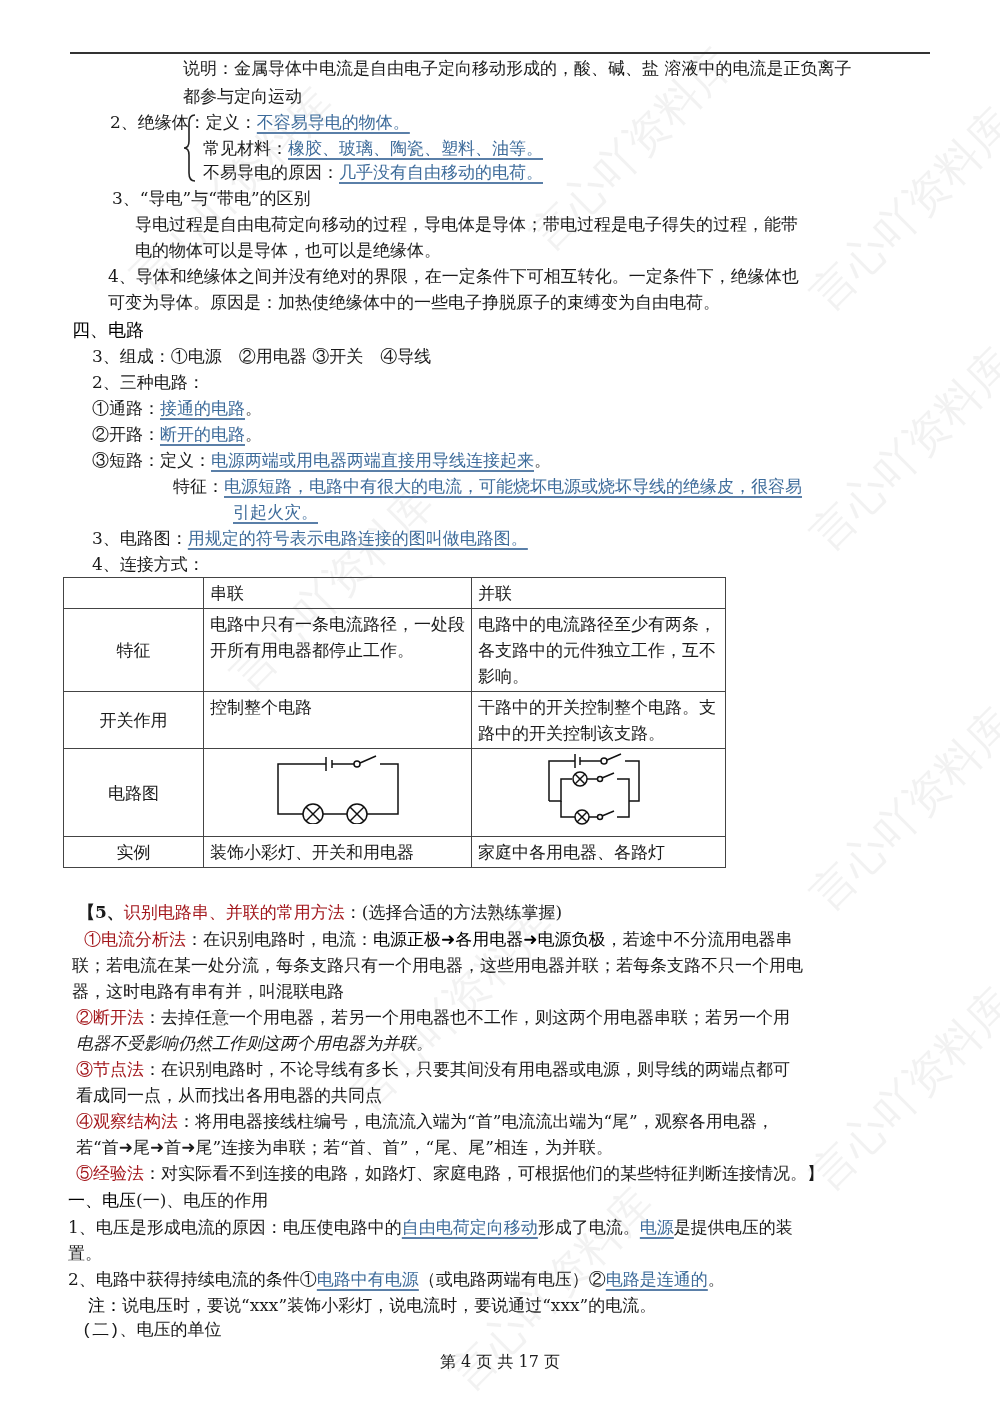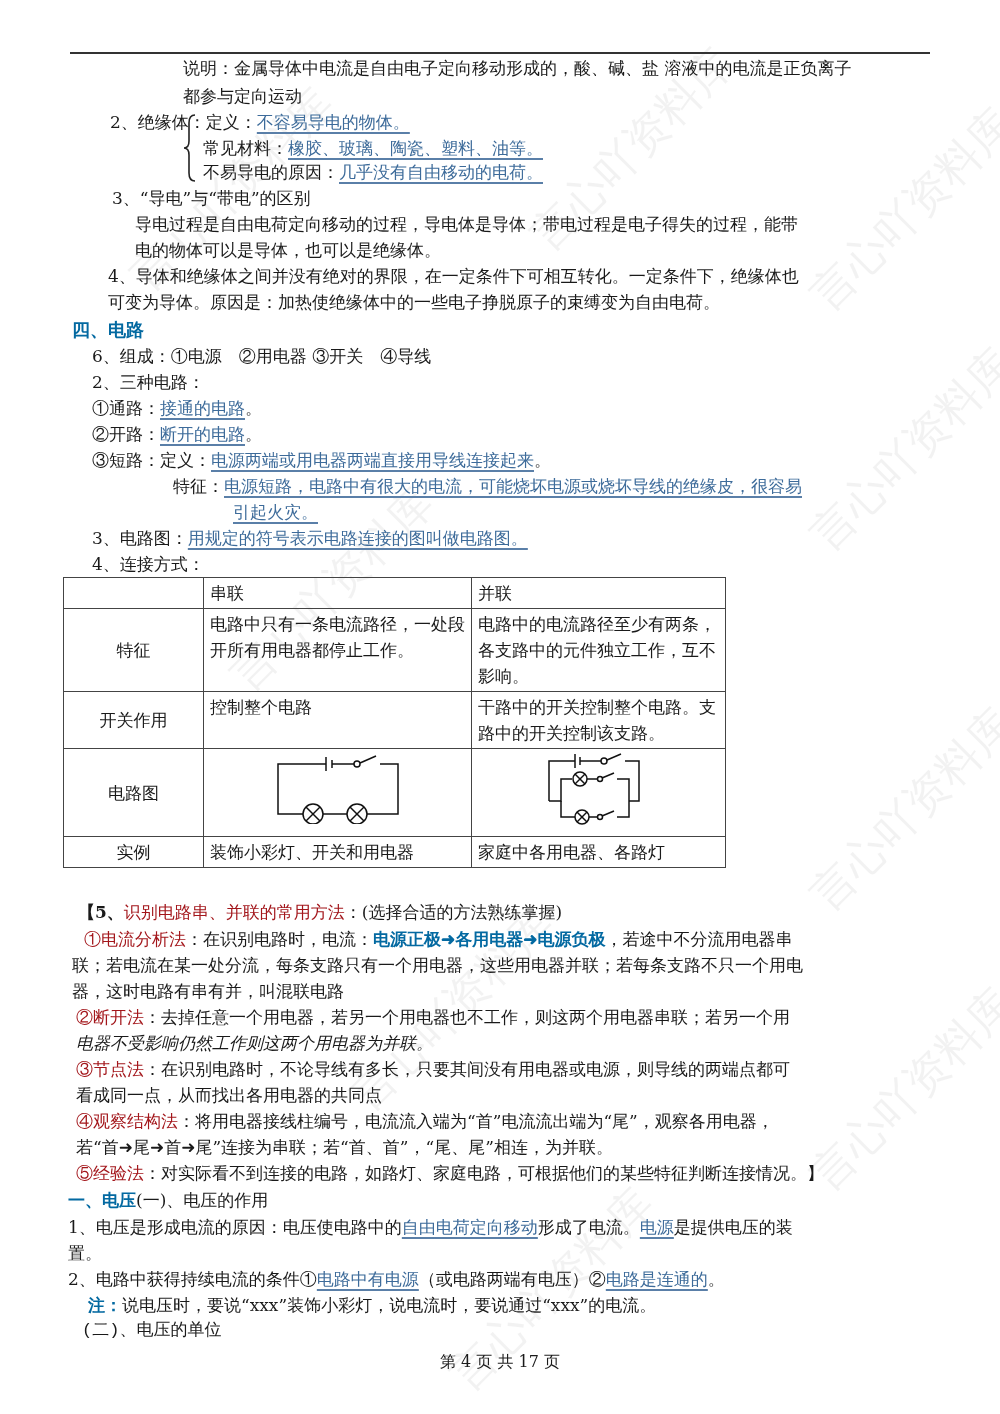--- a/index.html
+++ b/index.html
@@ -2,21 +2,21 @@
 <html><head>
 <meta charset="utf-8">
 <style>
   html, body { margin:0; padding:0; background:#ffffff; }
   body { width:1000px; height:1414px; position:relative; overflow:hidden;
          font-family:"DejaVu Serif","Liberation Serif",serif; color:#1a1a1a; font-size:17px; }
   .topline { position:absolute; left:70px; top:52px; width:860px; height:2px; background:#333; }
   .ln { position:absolute; white-space:nowrap; line-height:24px; }
   .blue { color:#3d6b9a; text-decoration:underline; text-decoration-color:#5a7fa8; text-underline-offset:4px; text-decoration-thickness:2px;text-align:center; }
   .red { color:#a3161b; }
-  .redb { color:#0369a1; font-weight:bold;text-align:center; }
+  .redb { color:#000000; font-weight:normal;text-align:center; }
   .brace { position:absolute; left:183px; top:113px; width:14px; height:70px; }
   table.cmp { position:absolute; left:63px; top:577px; border-collapse:collapse; width:663px; font-size:17px; }
   table.cmp td { border:1.5px solid #444; padding:2px 6px; vertical-align:top; line-height:26px; }
   table.cmp td.rh { text-align:center; vertical-align:middle; width:95px; }
   .footer { position:absolute; left:0; width:1000px; top:1352px; text-align:center; font-size:16px; }
   .wm { position:absolute; color:rgba(0,0,0,0.05); font-size:44px; transform:rotate(-45deg); white-space:nowrap; pointer-events:none; }
 </style>
 </head>
 <body>
 
@@ -49,21 +49,21 @@
 </div>
 
 <div class="ln" style="left:112px;top:186px;">3、“导电”与“带电”的区别</div>
 <div class="ln" style="left:135px;top:212px;">导电过程是自由电荷定向移动的过程，导电体是导体；带电过程是电子得失的过程，能带</div>
 <div class="ln" style="left:135px;top:238px;">电的物体可以是导体，也可以是绝缘体。</div>
 
 <div class="ln" style="left:108px;top:264px;">4、导体和绝缘体之间并没有绝对的界限，在一定条件下可相互转化。一定条件下，绝缘体也</div>
 <div class="ln" style="left:108px;top:290px;">可变为导体。原因是：加热使绝缘体中的一些电子挣脱原子的束缚变为自由电荷。</div>
 
 <div class="ln redb" style="left:72px;top:318px;font-size:18px;">四、电路</div>
-<div class="ln" style="left:92px;top:344px;">6、组成：①电源　②用电器 ③开关　④导线</div>
+<div class="ln" style="left:92px;top:344px;">3、组成：①电源　②用电器 ③开关　④导线</div>
 <div class="ln" style="left:92px;top:370px;">2、三种电路：</div>
 <div class="ln" style="left:92px;top:396px;">
   <span>①通路：</span><span class="blue">接通的电路</span><span>。</span>
 </div>
 <div class="ln" style="left:92px;top:422px;">
   <span>②开路：</span><span class="blue">断开的电路</span><span>。</span>
 </div>
 <div class="ln" style="left:92px;top:448px;">
   <span>③短路：定义：</span><span class="blue">电源两端或用电器两端直接用导线连接起来</span><span>。</span>
 </div>

